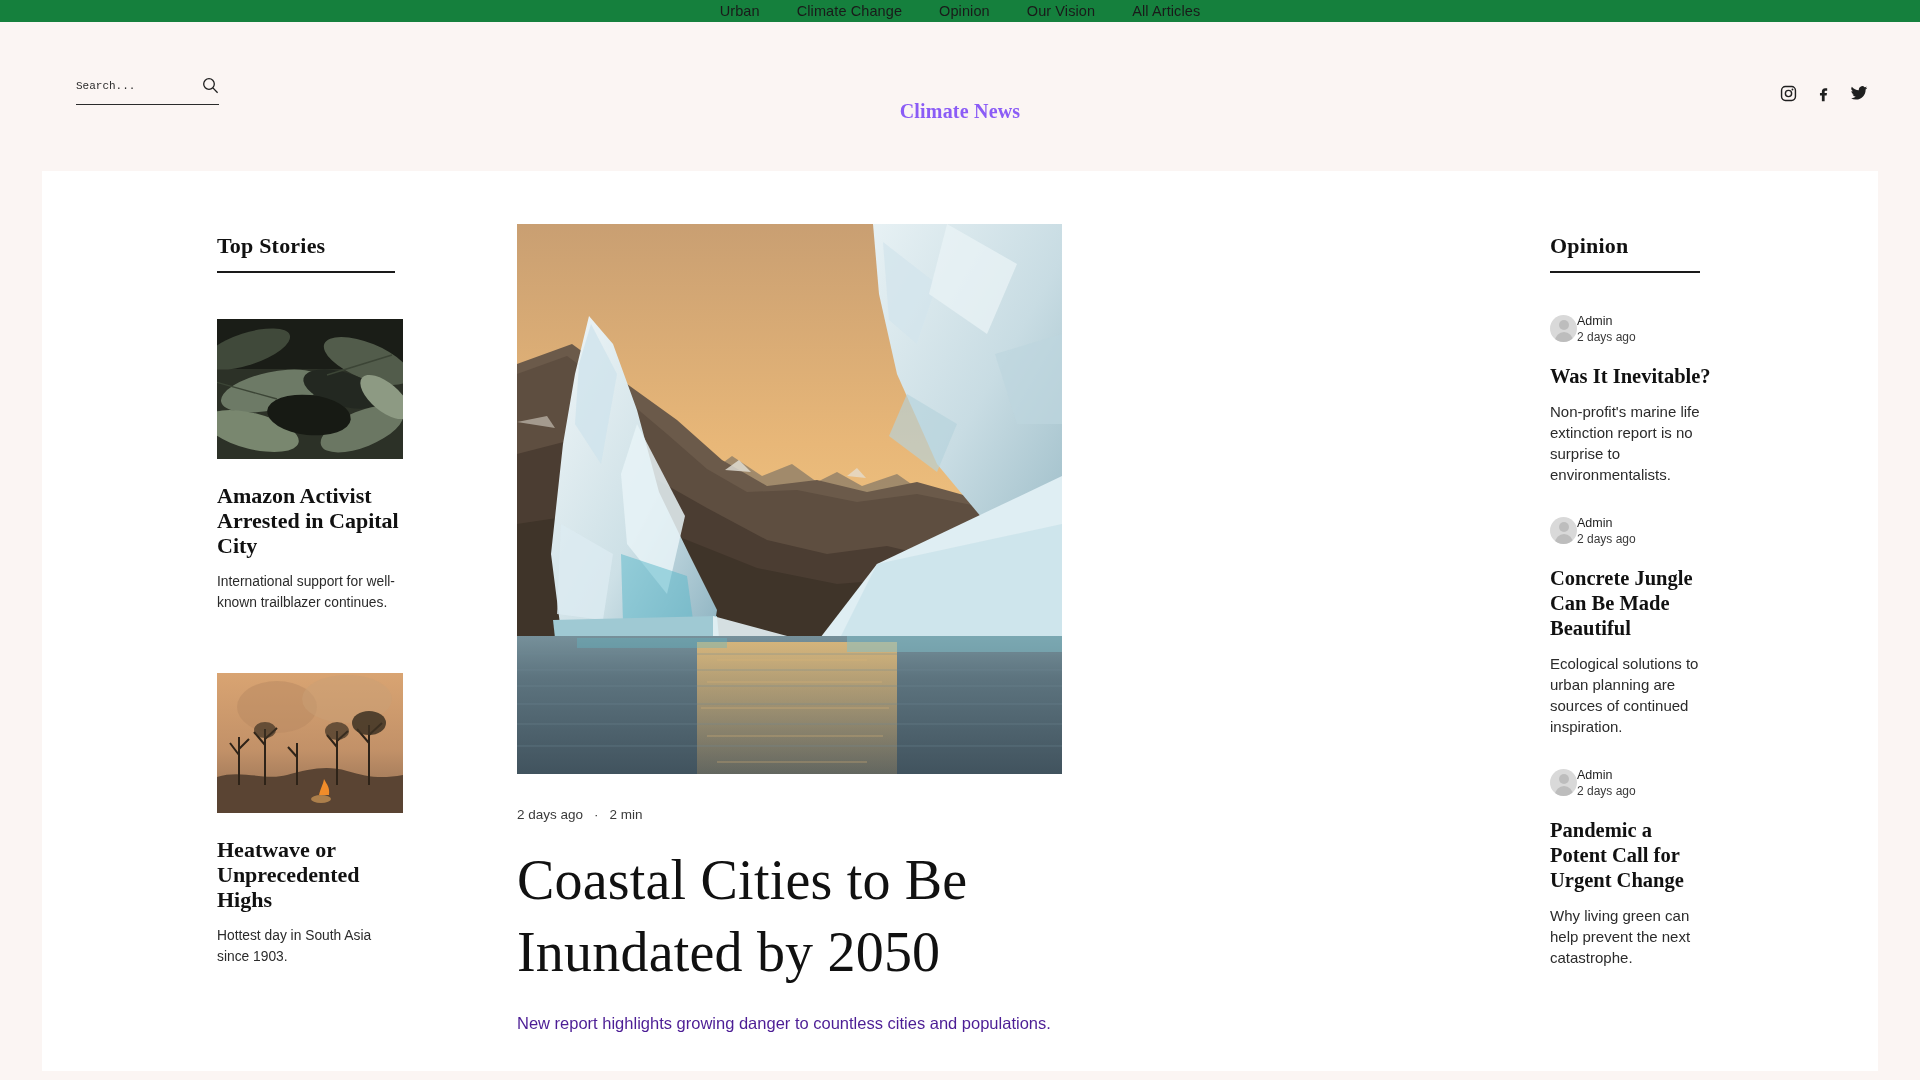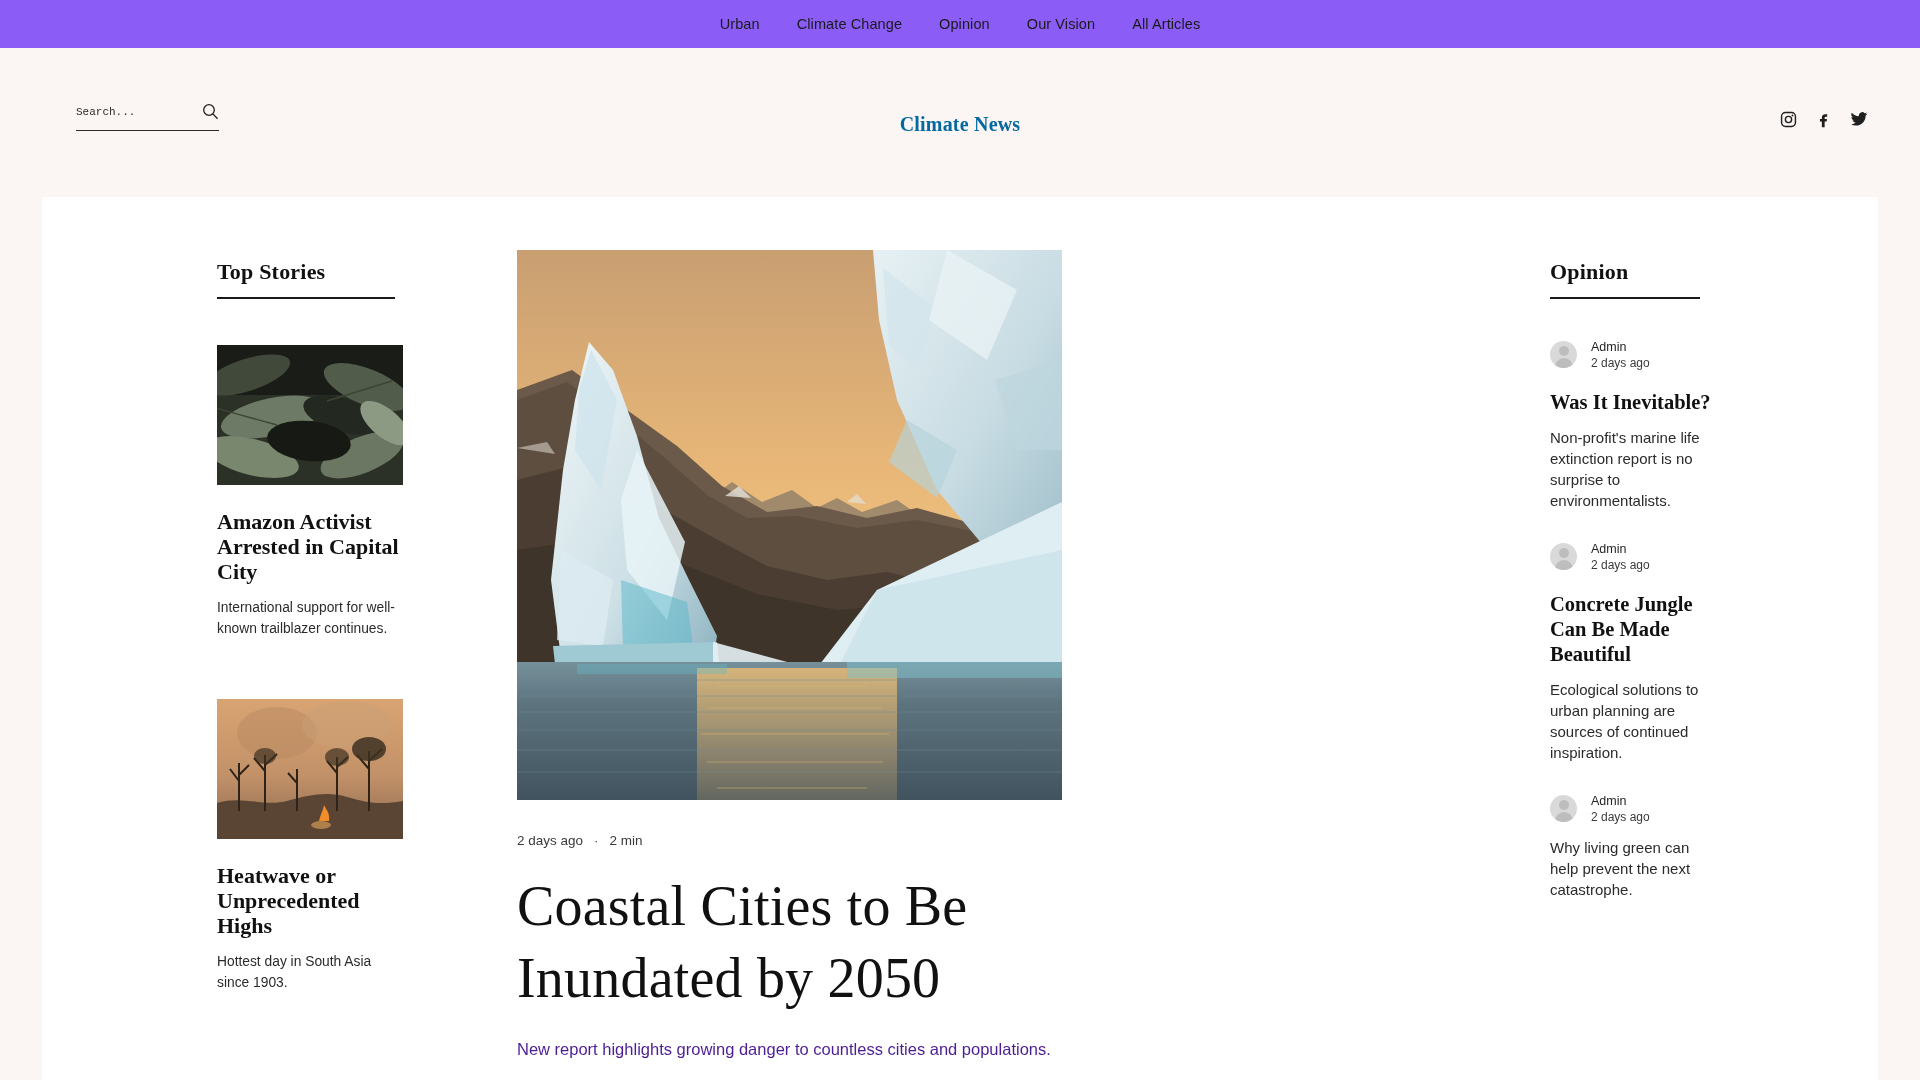--- a/index.html
+++ b/index.html
@@ -5,22 +5,22 @@
   * { box-sizing: border-box; margin: 0; padding: 0; }
   html, body {
     width: 1920px; height: 1080px;
     overflow: hidden;
     background: #FBF5F3;
     font-family: "Liberation Sans", sans-serif;
   }
 
   
   .topnav {
-    height: 48px;
-    background: #8b5cf6;
+    height: 22px;
+    background: #15803d;
     display: flex;
     align-items: center;
     justify-content: center;
     gap: 37px;
   }
   .topnav-item {
     font-family: "Liberation Sans", sans-serif;
     font-size: 14.5px;
     color: #1A1A1A;
     letter-spacing: .1px;
@@ -59,25 +59,25 @@
     text-align: center;
   }
   .brand-title {
     font-family: "Liberation Serif", serif;
     font-weight: 700;
     font-size: 32px;
     color: #111;
     letter-spacing: .2px;
   }
   .brand-sub {
-    margin-top: 8px;
+    margin-top: 21px;
     font-family: "Liberation Serif", serif;
     font-weight: 700;
     font-size: 20px;
-    color: #0369a1;
+    color: #8b5cf6;
     letter-spacing: .2px;
   }
   .social {
     position: absolute;
     right: 52px; top: 62px;
     display: flex; align-items: center; gap: 18px;
   }
   .social svg { display: block; }
 
   
@@ -162,21 +162,21 @@
     margin-top: 26px;
     font-family: "Liberation Sans", sans-serif;
     font-size: 16.5px;
     color: #4c1d95;
   }
 
   
   .op-item { margin-top: 30px; width: 162px; }
   .op-item:first-of-type { margin-top: 40px; }
   .op-author {
-    display: flex; align-items: center; gap: 14px;
+    display: flex; align-items: center; gap: 0;
   }
   .avatar {
     width: 27px; height: 27px; border-radius: 50%;
     background: #d9d9d9; flex: 0 0 auto;
     position: relative; overflow: hidden;
   }
   .avatar::before {
     content: ""; position: absolute;
     width: 10px; height: 10px; border-radius: 50%;
     background: #bdbdbd; left: 8.5px; top: 4.5px;
@@ -438,16 +438,17 @@
     </article>
 
     <article class="op-item">
       <div class="op-author">
         <div class="avatar"></div>
         <div class="op-author-meta">
           <div class="op-name">Admin</div>
           <div class="op-date">2 days ago</div>
         </div>
       </div>
+      <h3 class="op-title">Pandemic a Potent Call for Urgent Change</h3>
       <p class="op-desc">Why living green can help prevent the next catastrophe.</p>
     </article>
   </aside>
 </div>
 
 </body></html>

